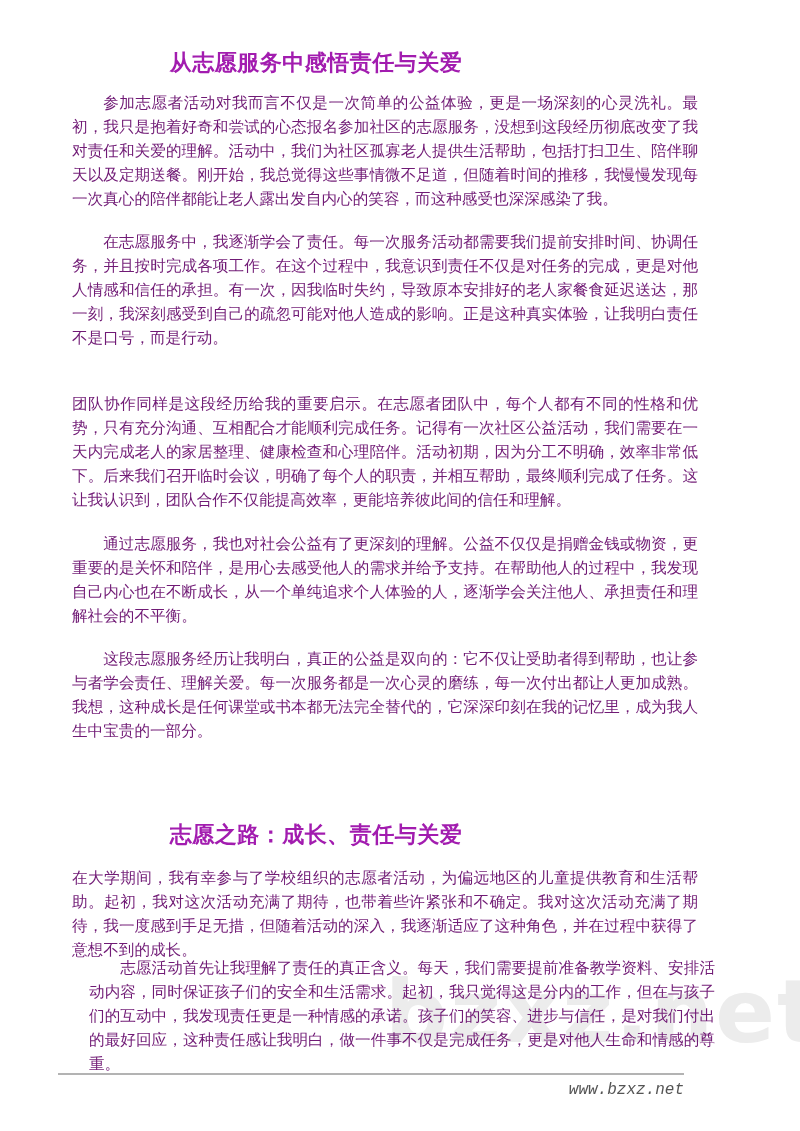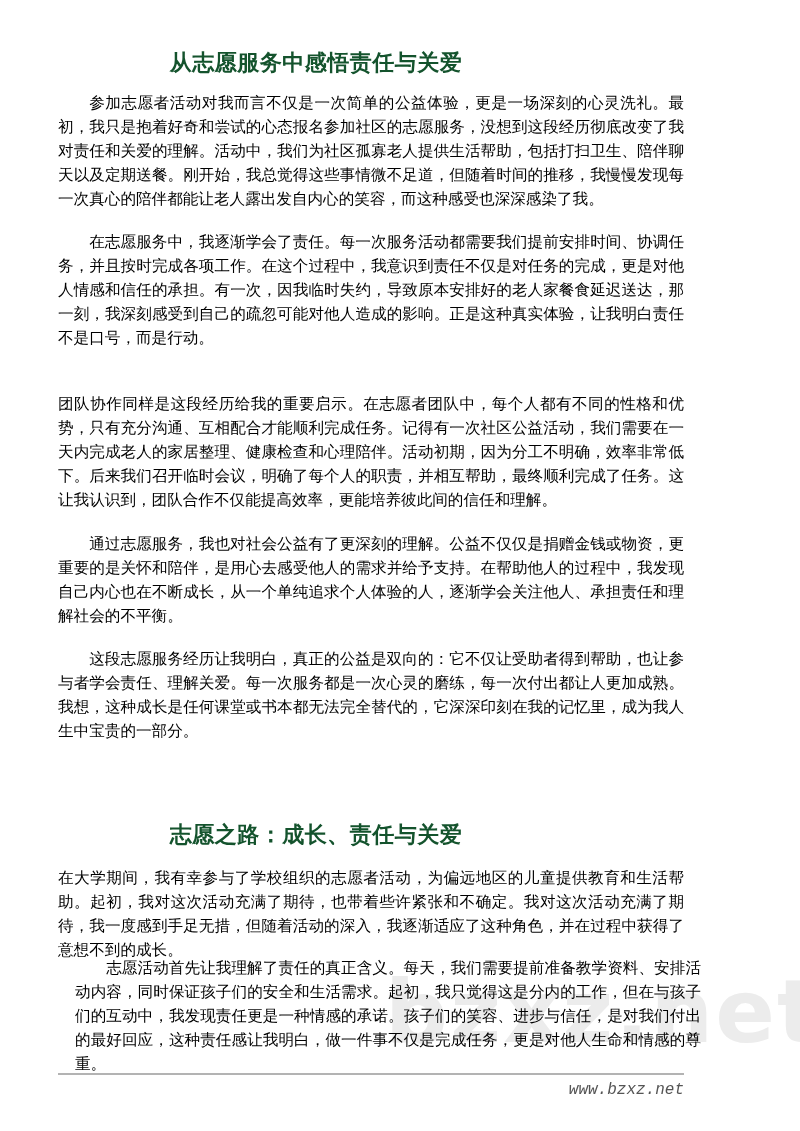--- a/index.html
+++ b/index.html
@@ -1,23 +1,23 @@
 <!DOCTYPE html>
 <html><head>
 <meta charset="utf-8">
 <style>
   html, body { margin: 0; padding: 0; background: #ffffff; }
   body { width: 800px; height: 1131px; position: relative; overflow: hidden;
          font-family: "DejaVu Serif", "Liberation Serif", serif; color: #1a1a1a; }
   .page { position: absolute; left: 0; top: 0; width: 800px; height: 1131px; }
   .title { position: absolute; left: 0; width: 632px; text-align: center;
            font-family: "DejaVu Sans", "Liberation Sans", sans-serif;
-           font-size: 22px; font-weight: bold; color: #14532d; letter-spacing: 0.5px; }
-  .para { position: absolute; left: 58px; width: 626px; font-size: 15.6px;
-          line-height: 24px; text-align: justify; color: #000000; margin: 0; }
+           font-size: 22px; font-weight: bold; color: #a21caf; letter-spacing: 0.5px; }
+  .para { position: absolute; left: 72px; width: 626px; font-size: 15.6px;
+          line-height: 24px; text-align: justify; color: #701a75; margin: 0; }
   .indent { text-indent: 2em; }
   .watermark { position: absolute; left: 385px; top: 960px; font-family: "DejaVu Sans", "Liberation Sans", sans-serif;
                font-size: 88px; font-weight: bold; color: #ececec; letter-spacing: 2px; z-index: 0; }
   .para, .title { z-index: 1; }
   .footer-line { position: absolute; left: 58px; top: 1073px; width: 626px; height: 2px; background: #b3b3b3; }
   .footer-url { position: absolute; right: 116px; top: 1081px; font-family: Liberation Mono, monospace;
                 font-style: italic; font-size: 16px; color: #555; }
 </style>
 </head>
 <body>

